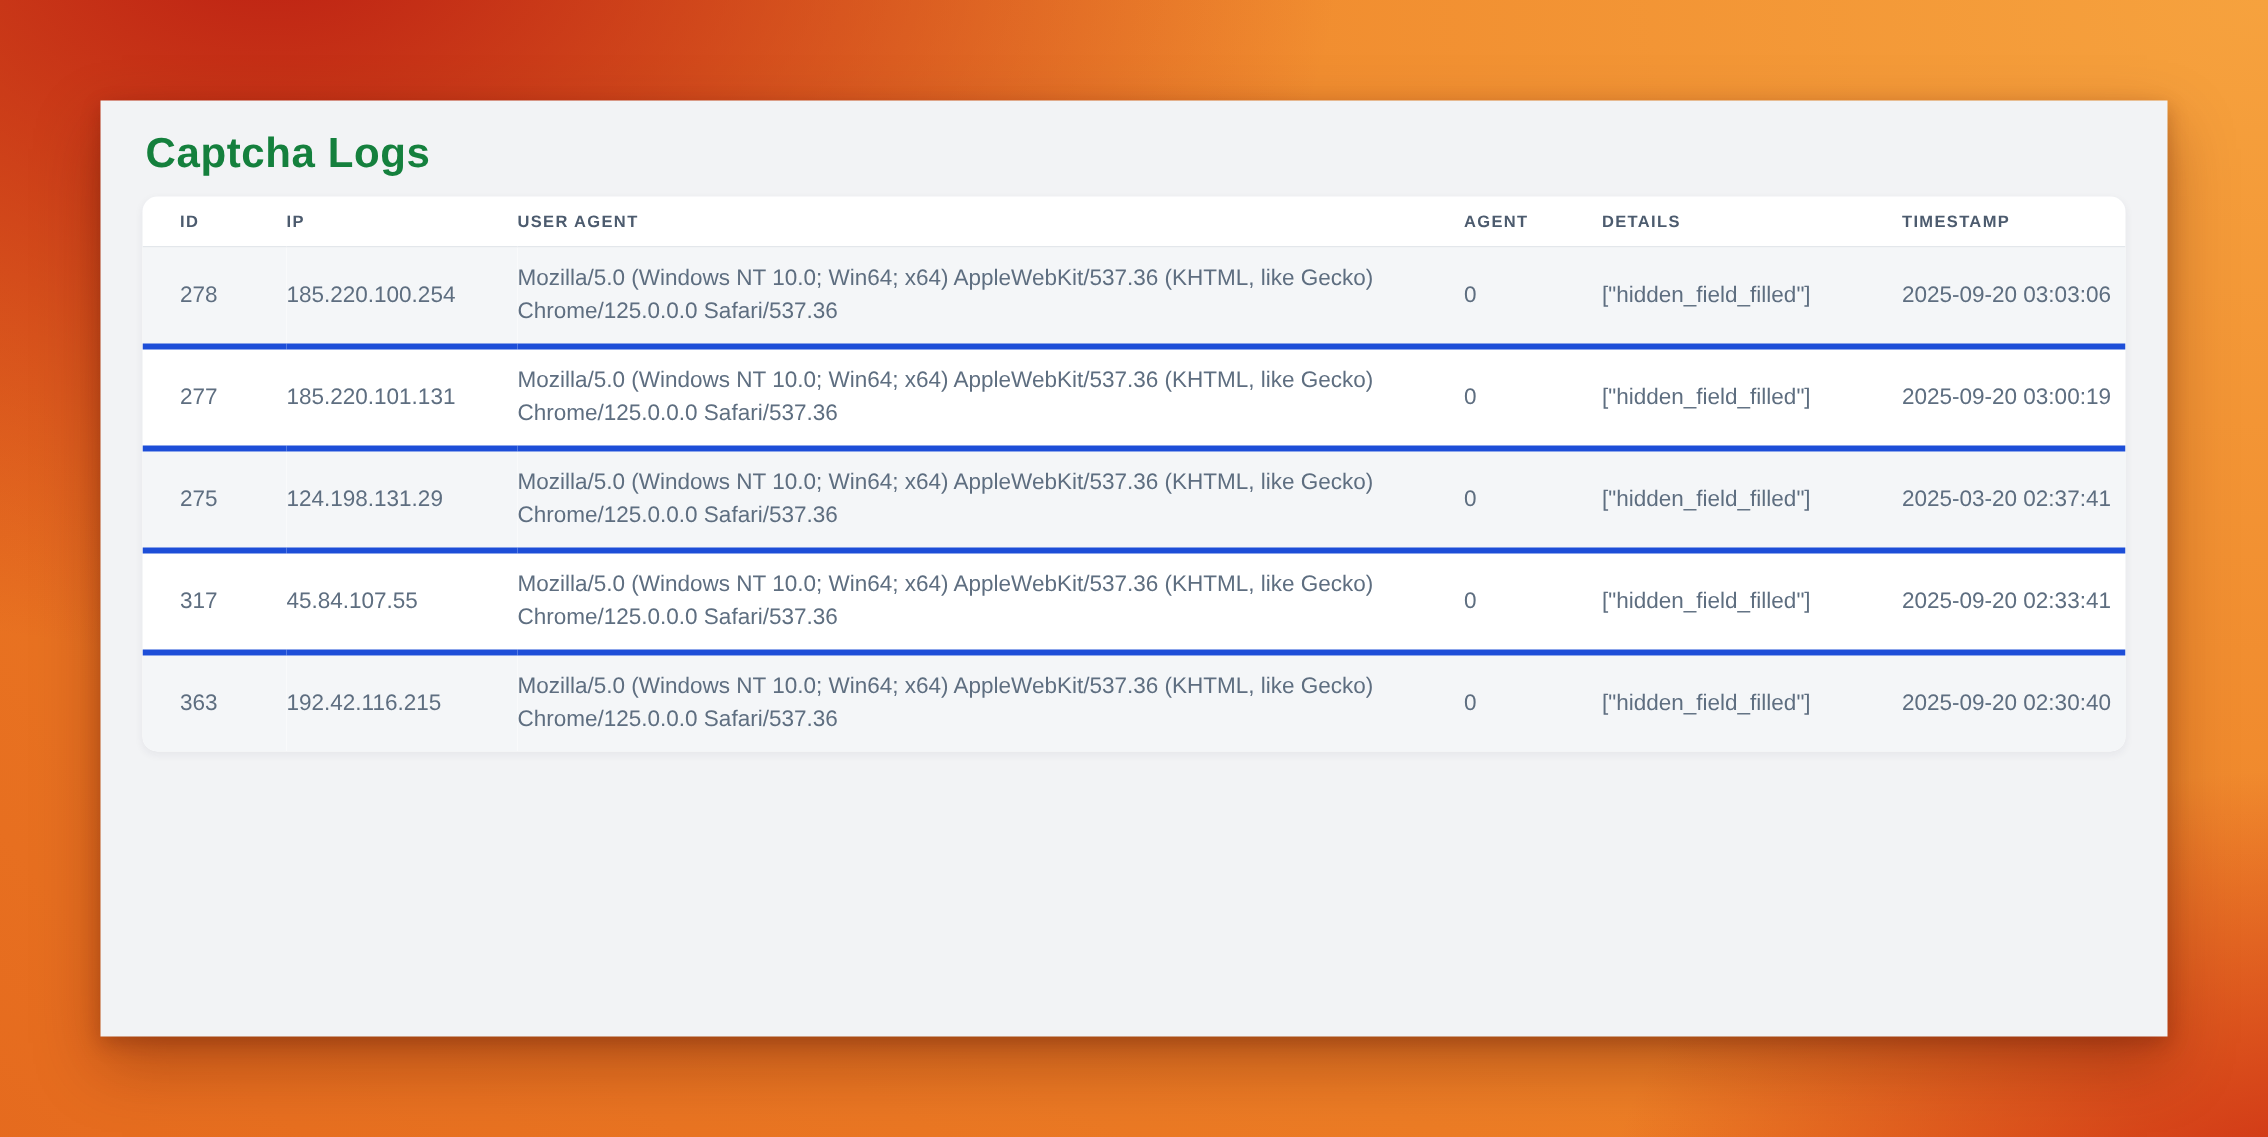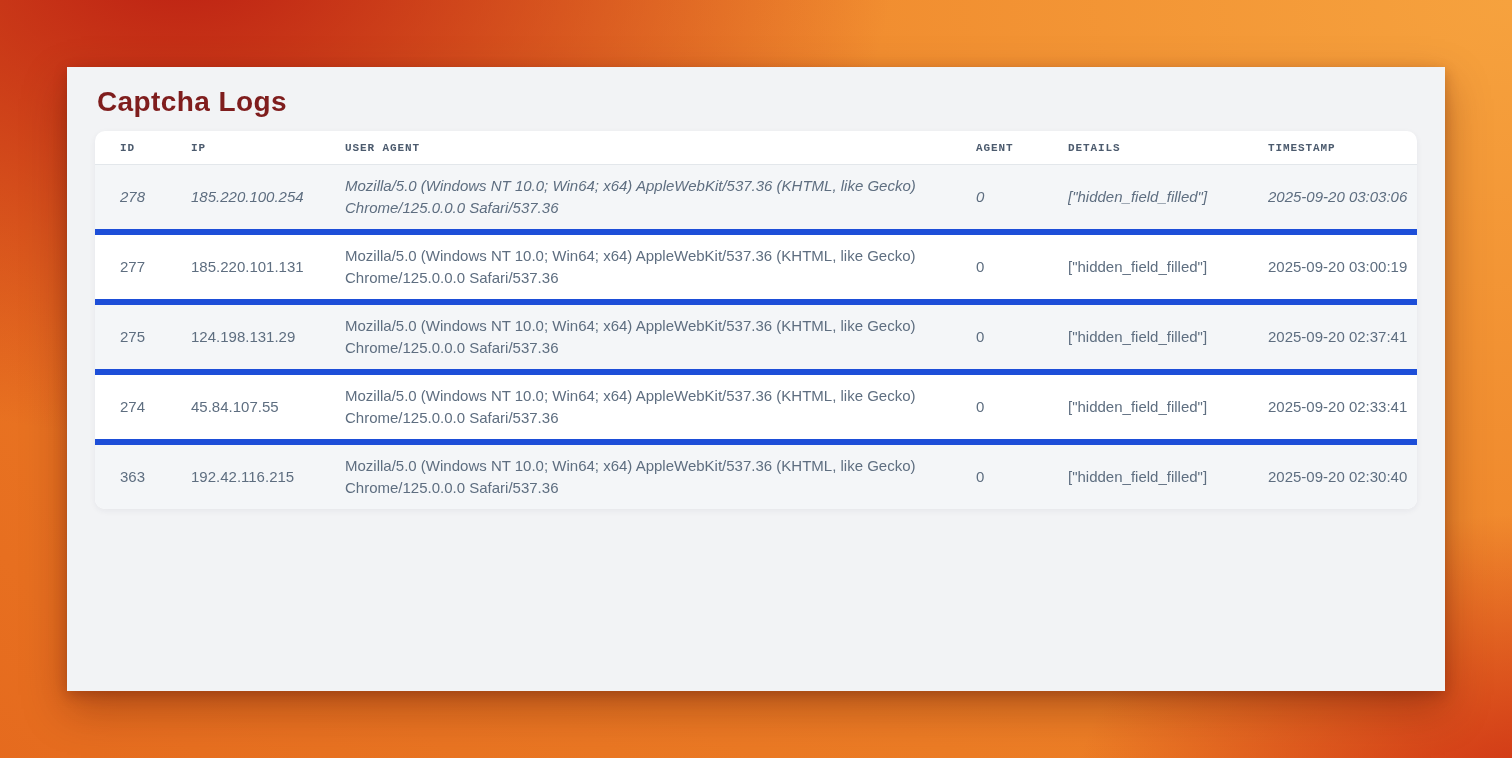--- a/index.html
+++ b/index.html
@@ -14,42 +14,42 @@
   }
   .card {
     position: absolute; inset: 67px;
     background: #f2f3f5;
     box-shadow: 0 18px 40px rgba(80,15,5,0.35), 0 4px 12px rgba(80,15,5,0.25);
     padding: 0 28px;
   }
   .page-title {
     margin: 0; padding: 15px 2px 0;
     font-size: 28px; line-height: 39px; font-weight: 600;
-    letter-spacing: 0.4px; color: #7f1d1d;
+    letter-spacing: 0.4px; color: #15803d;
   }
   .table-wrap {
     margin-top: 10px;
     background: #ffffff;
     border-radius: 10px;
     box-shadow: 0 2px 6px rgba(30,40,60,0.06);
     overflow: hidden;
   }
   table {
     width: 100%; border-collapse: collapse; table-layout: fixed;
     font-size: 15px; color: #5e6e80;
   }
   thead tr { border-bottom: 1px solid #e3e7eb; }
   th {
     text-align: left; font-size: 11px; font-weight: 700;
     letter-spacing: 0.9px; color: #4c5b6e;
-    padding: 11px 8px 10px 0; white-space: nowrap; font-family: Liberation Mono, monospace;
+    padding: 11px 8px 10px 0; white-space: nowrap;
   }
   th.first, td.first { padding-left: 25px; }
-  tbody tr { border-top: 6px solid #1d4ed8; }
-  tbody tr:first-child { border-top: none; font-style: italic; }
+  tbody tr { border-top: 4px solid #1d4ed8; }
+  tbody tr:first-child { border-top: none; }
   tbody tr:nth-child(odd) { background: #f4f6f8; }
   td {
     padding: 10px 8px 10px 0;
     line-height: 22px; vertical-align: middle;
     overflow: hidden;
   }
   td.c-ua { padding-right: 16px; }
 </style>
 </head>
 <body>
@@ -92,24 +92,24 @@
     <td class="c-score">0</td>
     <td class="c-details">["hidden_field_filled"]</td>
     <td class="c-ts">2025-09-20 03:00:19</td>
   </tr>
           <tr class="log-row">
     <td class="first c-id">275</td>
     <td class="c-ip">124.198.131.29</td>
     <td class="c-ua">Mozilla/5.0 (Windows NT 10.0; Win64; x64) AppleWebKit/537.36 (KHTML, like Gecko) Chrome/125.0.0.0 Safari/537.36</td>
     <td class="c-score">0</td>
     <td class="c-details">["hidden_field_filled"]</td>
-    <td class="c-ts">2025-09-20 02:37:41</td>
+    <td class="c-ts">2025-03-20 02:37:41</td>
   </tr>
           <tr class="log-row">
-    <td class="first c-id">274</td>
+    <td class="first c-id">317</td>
     <td class="c-ip">45.84.107.55</td>
     <td class="c-ua">Mozilla/5.0 (Windows NT 10.0; Win64; x64) AppleWebKit/537.36 (KHTML, like Gecko) Chrome/125.0.0.0 Safari/537.36</td>
     <td class="c-score">0</td>
     <td class="c-details">["hidden_field_filled"]</td>
     <td class="c-ts">2025-09-20 02:33:41</td>
   </tr>
           <tr class="log-row">
     <td class="first c-id">363</td>
     <td class="c-ip">192.42.116.215</td>
     <td class="c-ua">Mozilla/5.0 (Windows NT 10.0; Win64; x64) AppleWebKit/537.36 (KHTML, like Gecko) Chrome/125.0.0.0 Safari/537.36</td>

